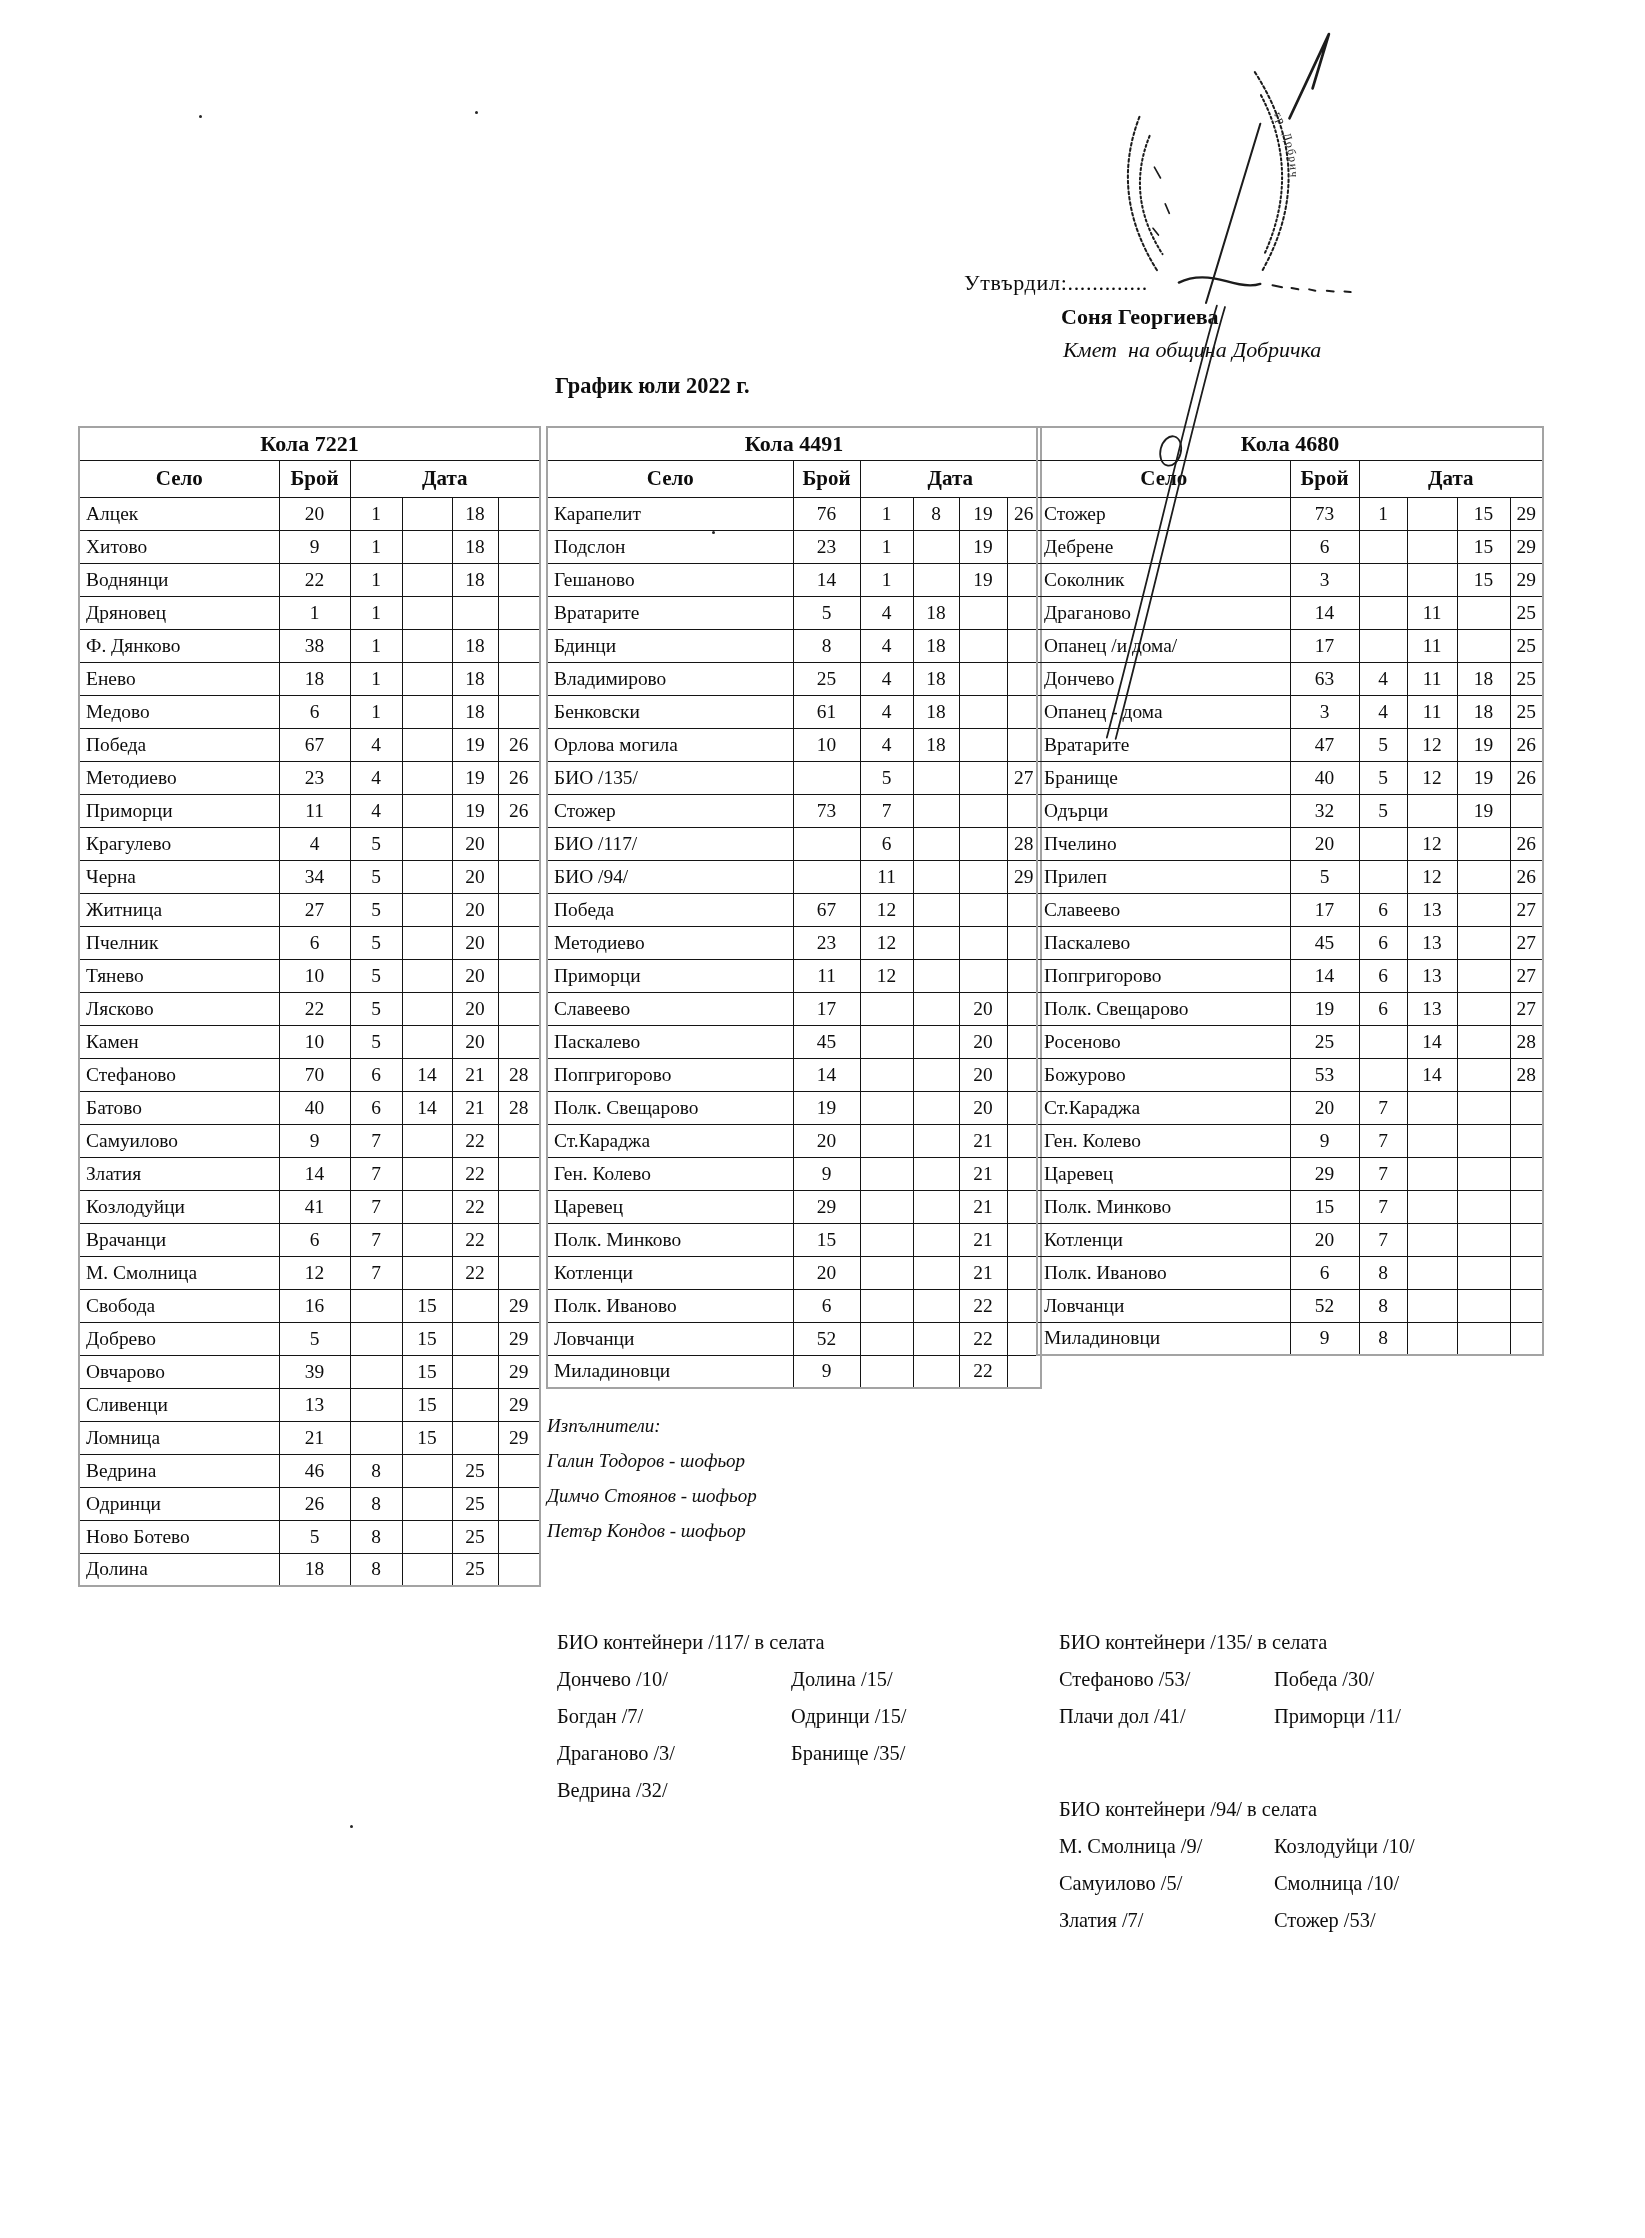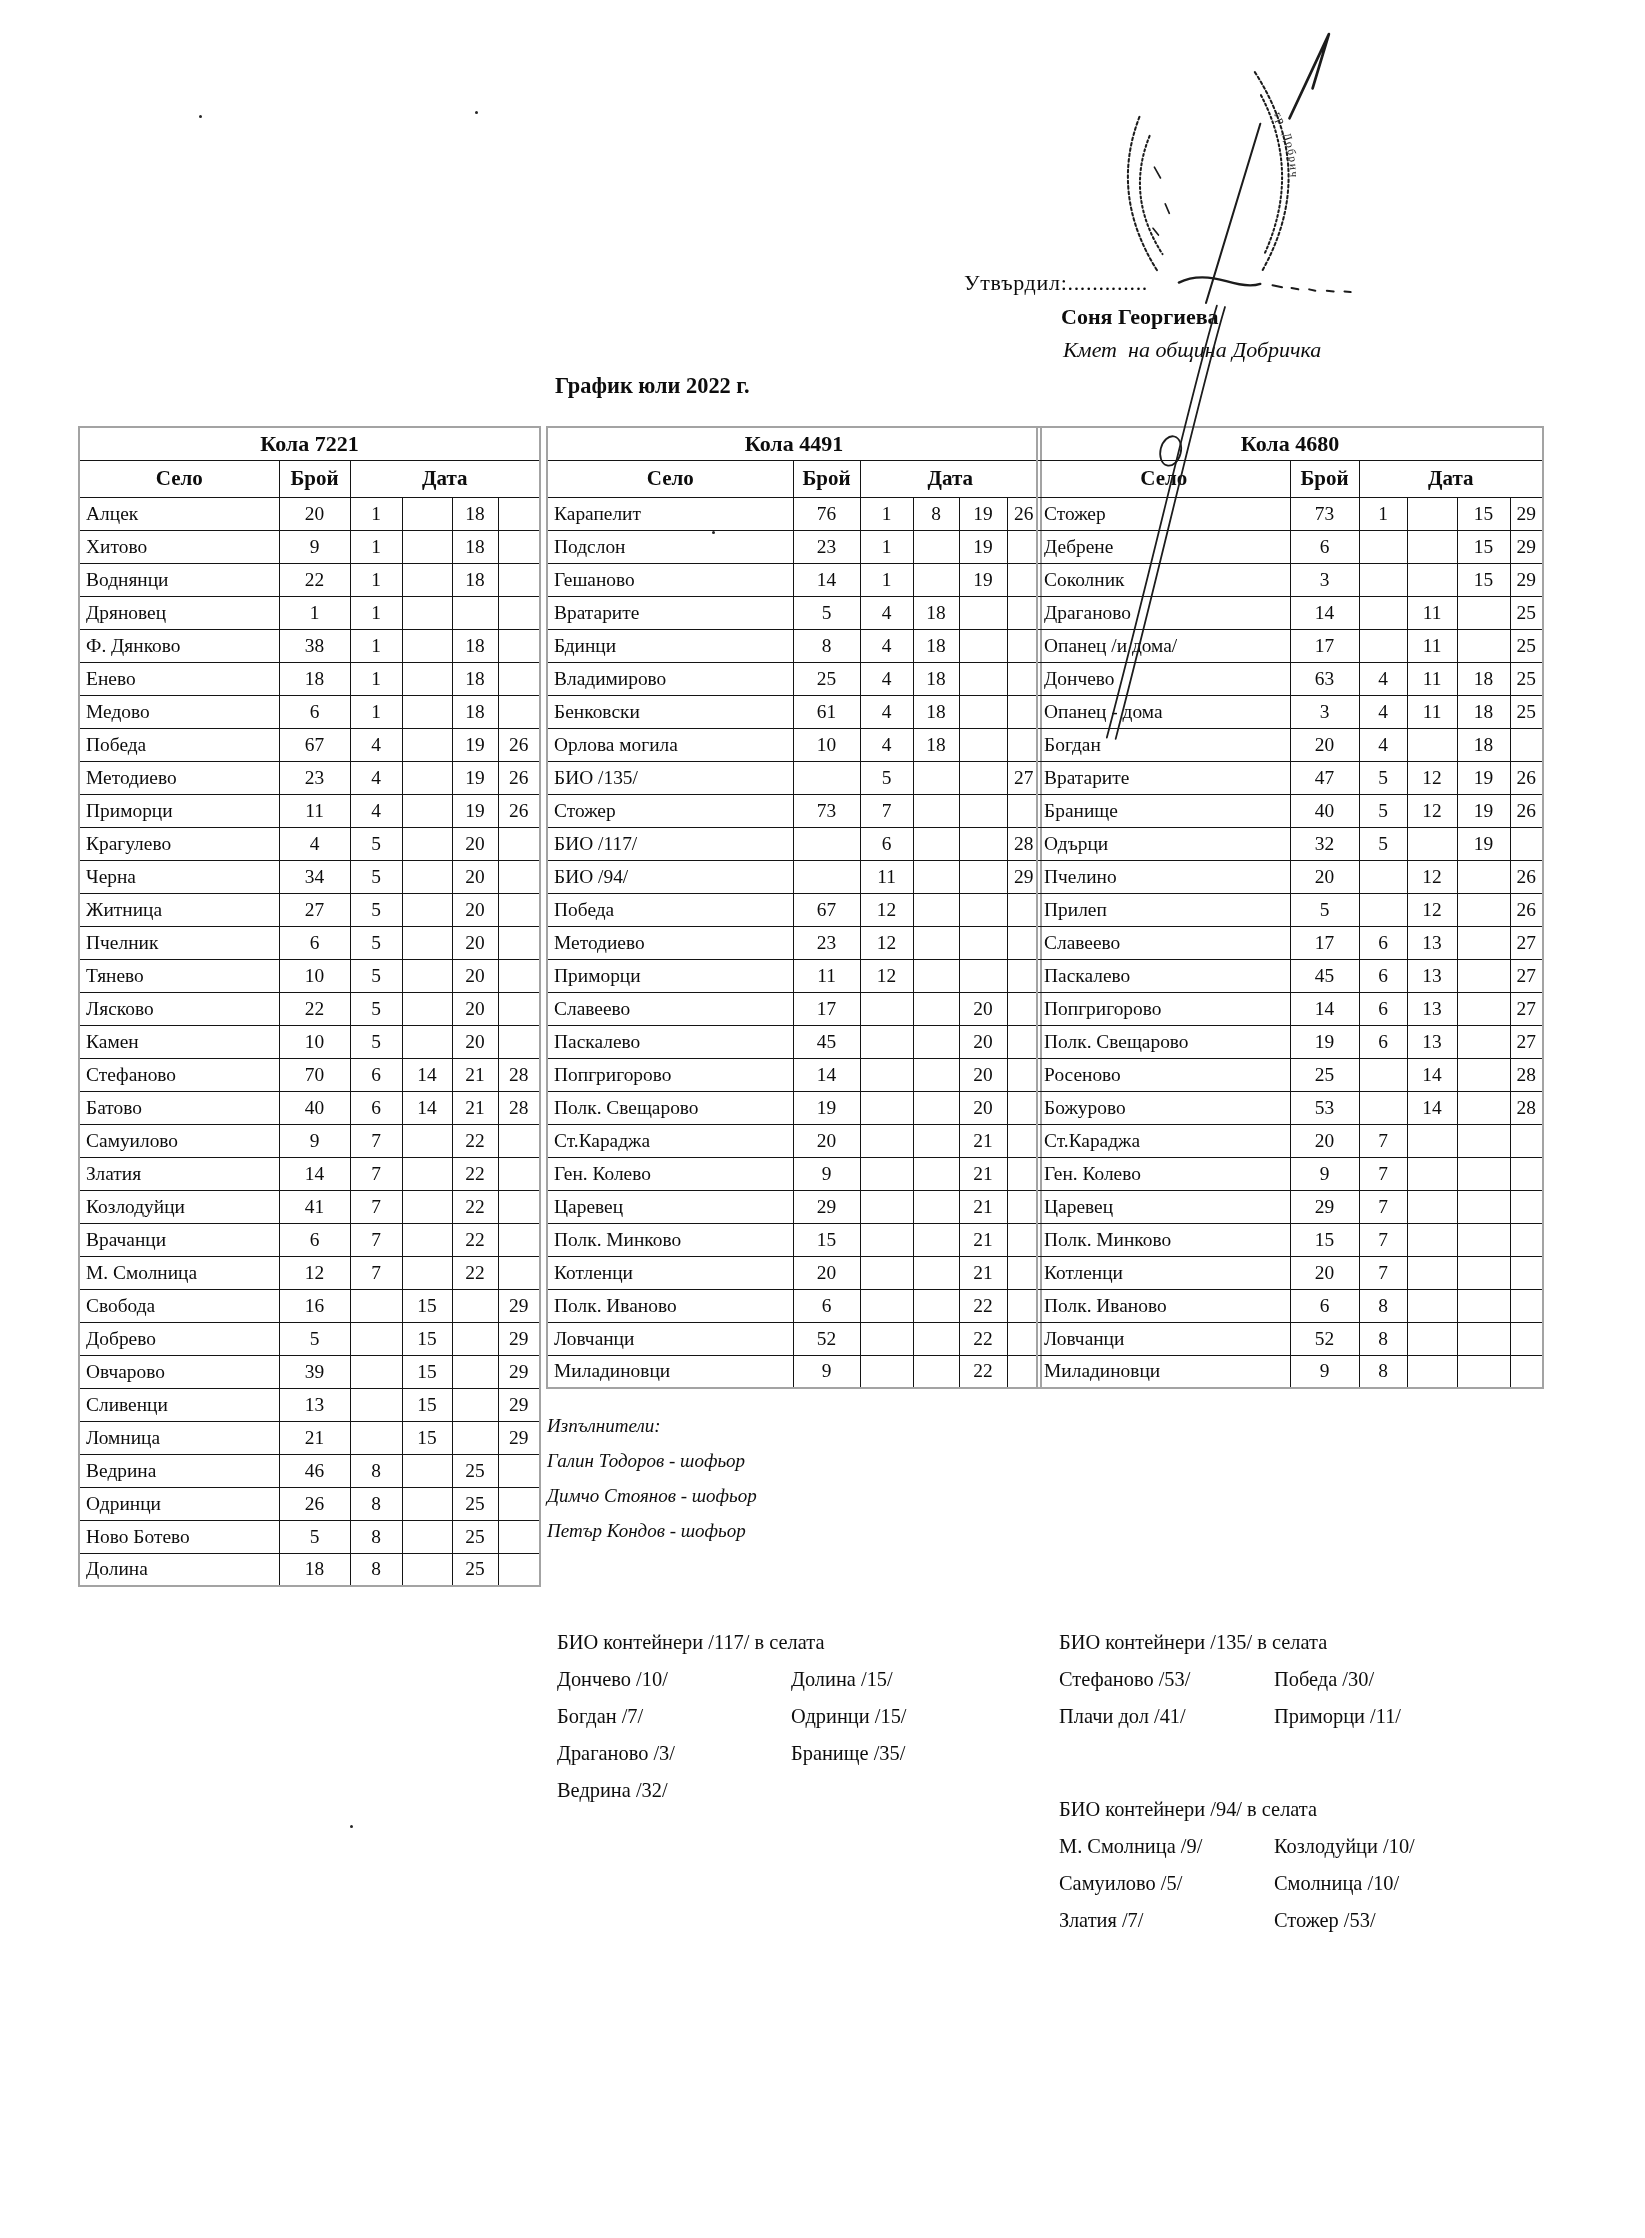--- a/index.html
+++ b/index.html
@@ -641,28 +641,20 @@
           <td class="date">18</td>
           <td class="date">25</td>
         </tr>
         <tr>
           <td class="village">Опанец - дома</td>
           <td class="count">3</td>
           <td class="date">4</td>
           <td class="date">11</td>
           <td class="date">18</td>
           <td class="date">25</td>
-        </tr>
-        <tr>
-          <td class="village">Богдан</td>
-          <td class="count">20</td>
-          <td class="date">4</td>
-          <td class="date"></td>
-          <td class="date">18</td>
-          <td class="date"></td>
         </tr>
         <tr>
           <td class="village">Вратарите</td>
           <td class="count">47</td>
           <td class="date">5</td>
           <td class="date">12</td>
           <td class="date">19</td>
           <td class="date">26</td>
         </tr>
         <tr>

